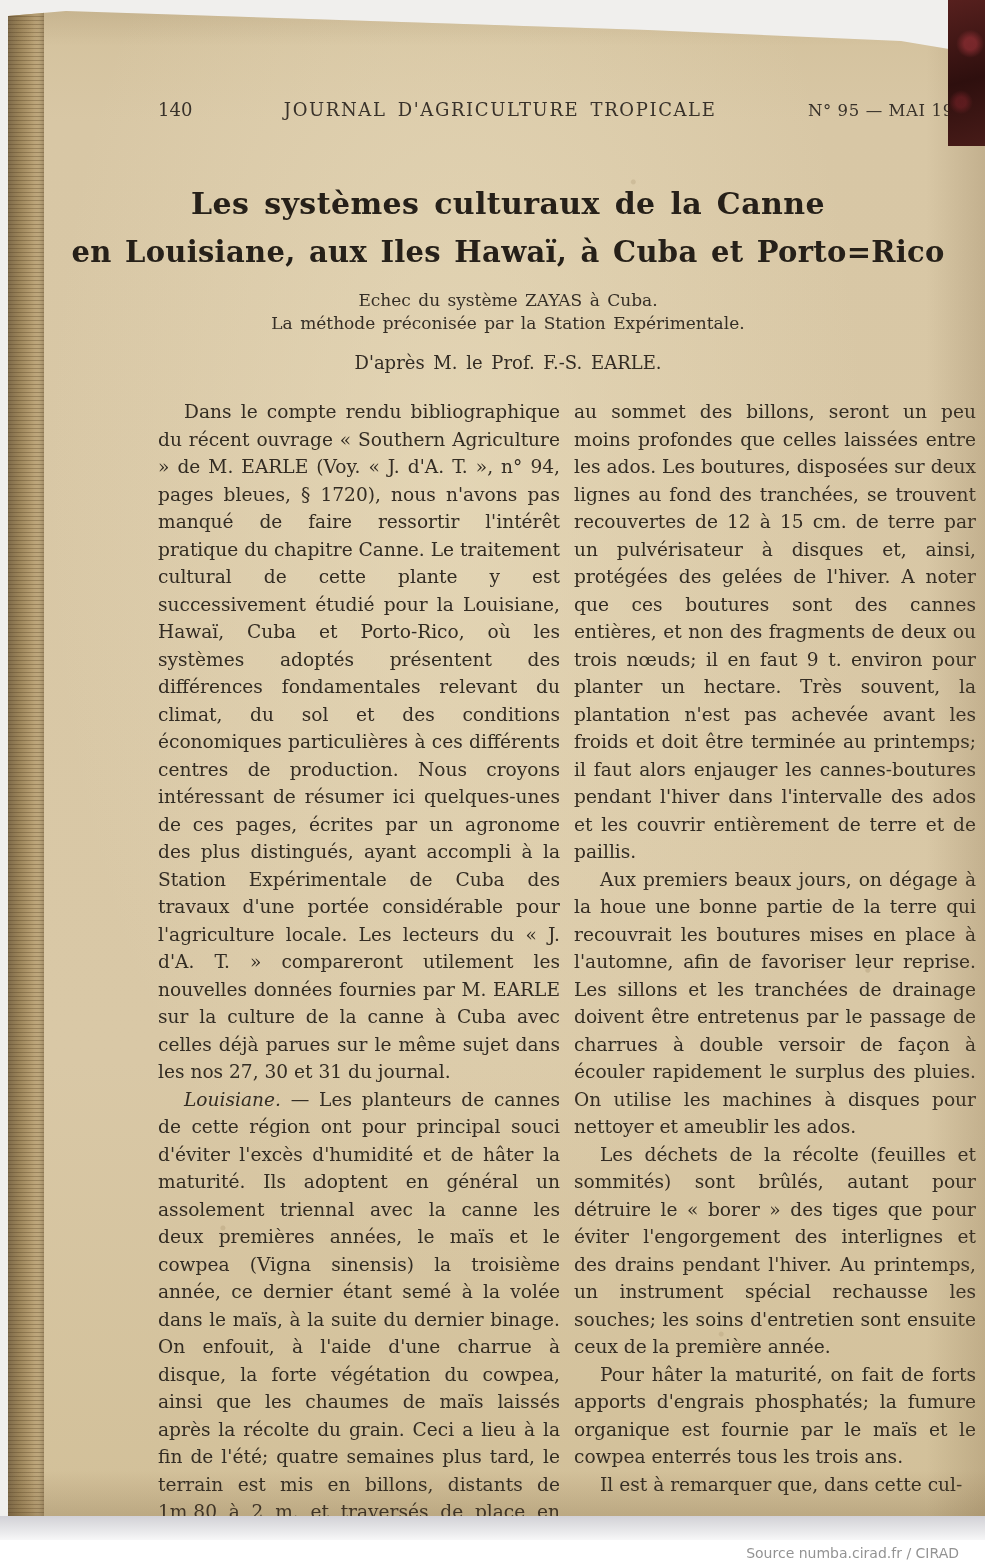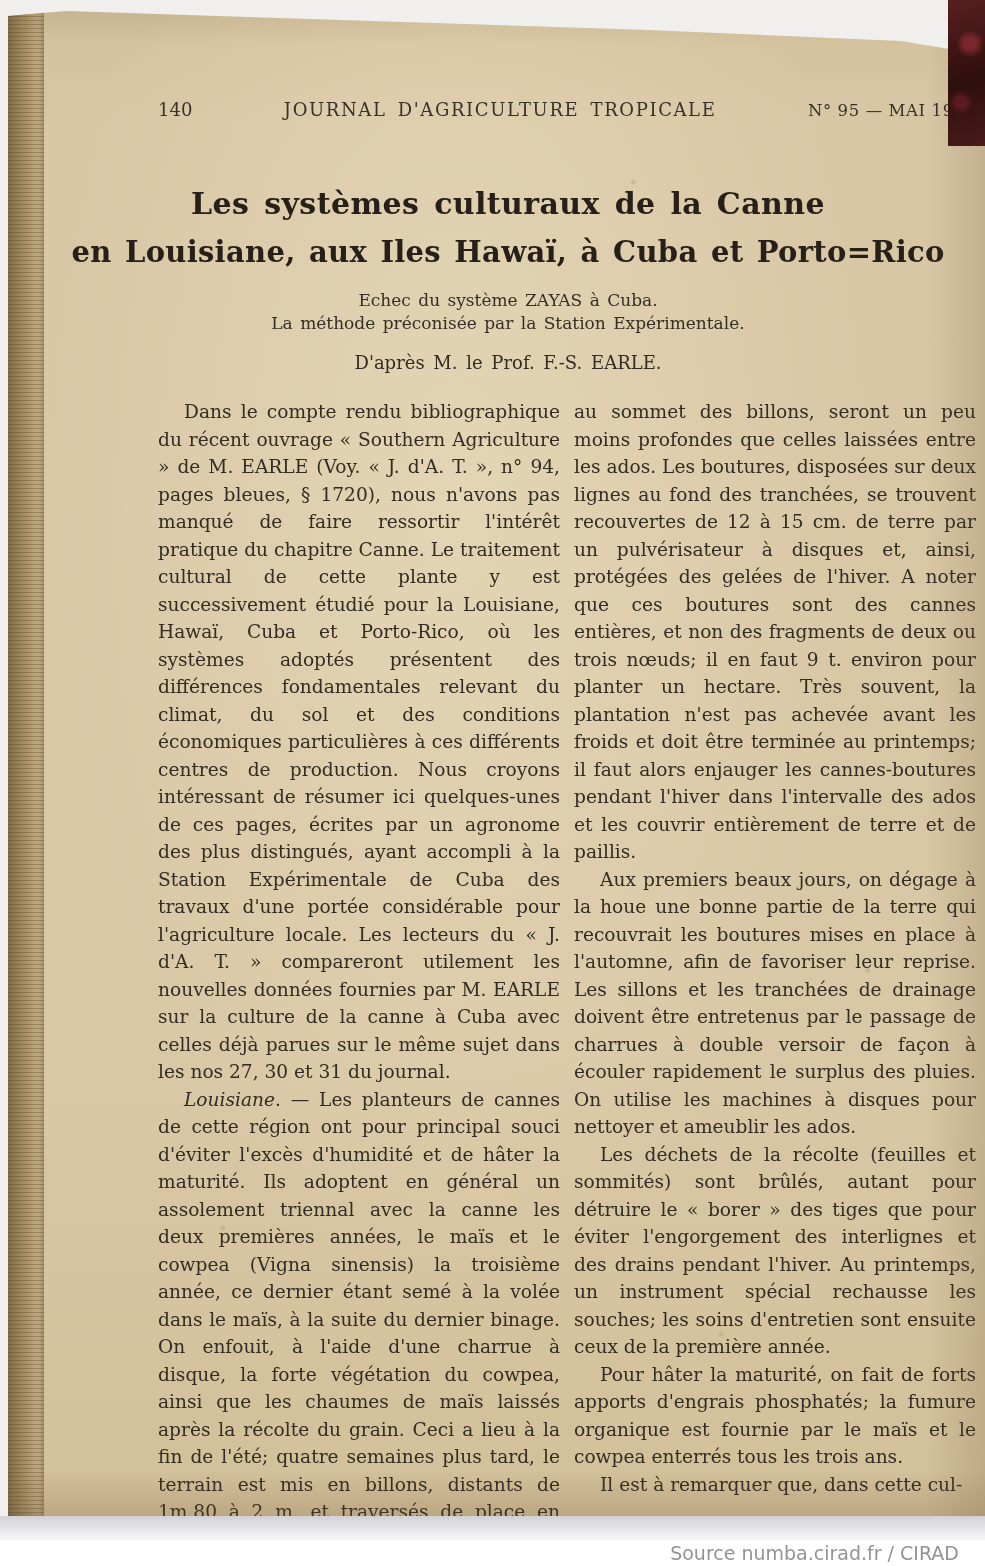--- a/index.html
+++ b/index.html
@@ -78,21 +78,21 @@
   .bottom-shadow{
     position:absolute;left:0;top:1516px;width:985px;height:24px;
     background:linear-gradient(180deg,#d2d1d6 0%,#ebebed 70%,#f7f7f8 100%);
   }
   .footer-bar{
     position:absolute;left:0;top:1540px;width:985px;height:26px;background:#ffffff;
   }
   .footer-bar .src{
     position:absolute;right:26px;top:1px;
     font-family:"DejaVu Sans", sans-serif;
-    font-size:19px;line-height:24px;color:#939393;
+    font-size:14px;line-height:24px;color:#939393;
   }
 </style>
 </head>
 <body>
 
 <div class="scene">
 
   <div class="page">
     <div class="binding"></div>
 

